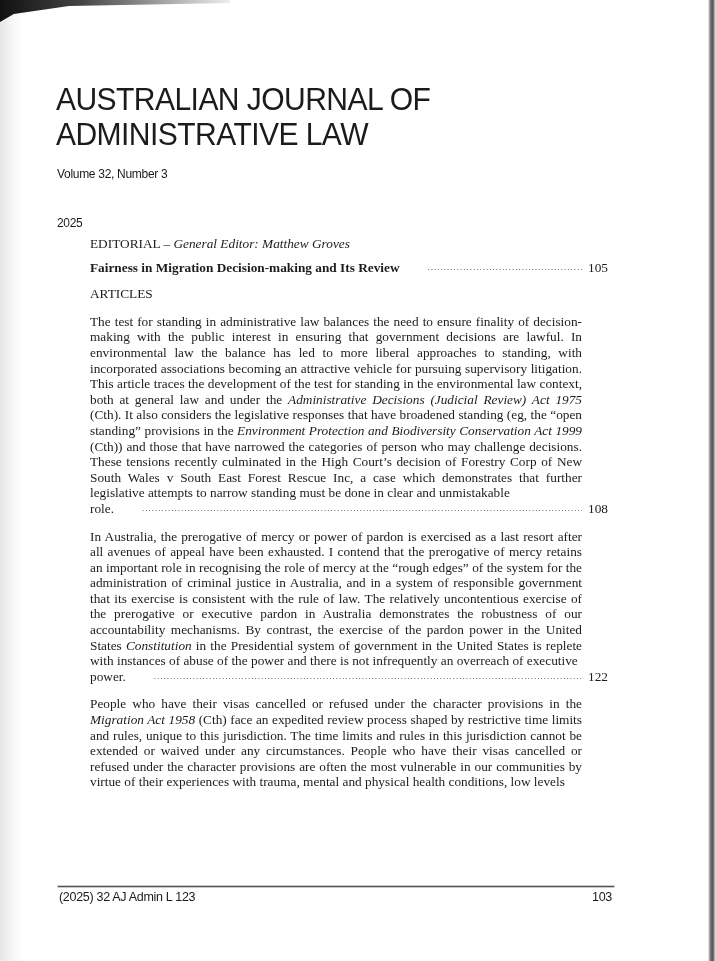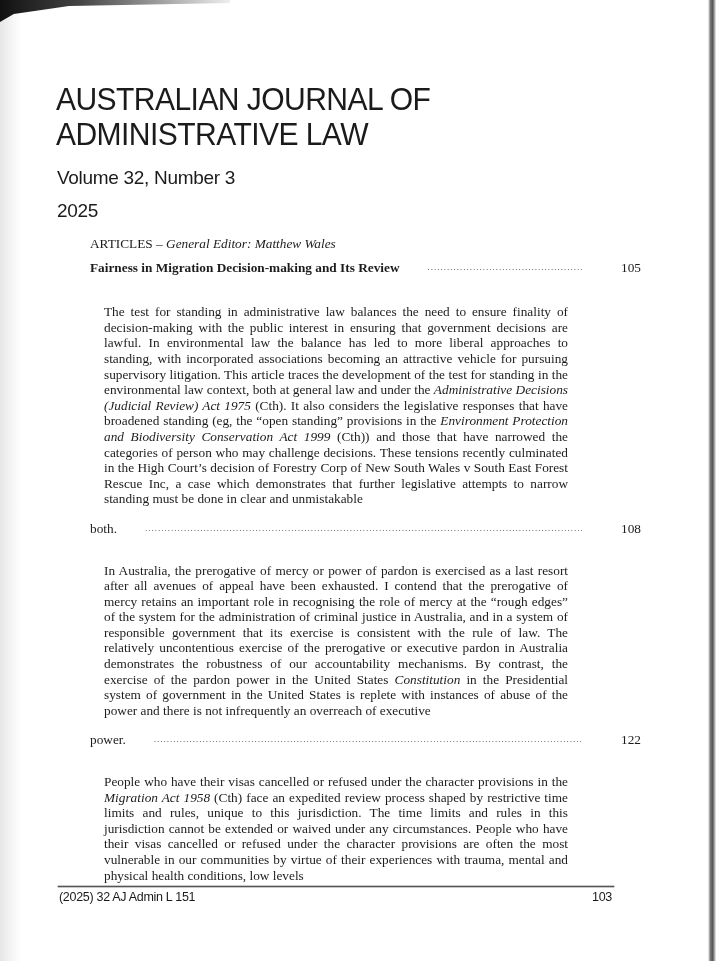--- a/index.html
+++ b/index.html
@@ -23,42 +23,42 @@
     background: linear-gradient(90deg, #fff 0%, #777 30%, #555 60%, #f4f4f4 100%);
   }
   .journal-title {
     position: absolute; left: 56px; top: 82px;
     font-family: "Liberation Sans", sans-serif; font-size: 31px; line-height: 35px;
     letter-spacing: -0.6px; color: #1b1b1b; margin: 0; font-weight: normal;
     transform: scaleX(0.97); transform-origin: left top;
   }
   .volume, .year {
     position: absolute; left: 57px;
-    font-family: "Liberation Sans", sans-serif; font-size: 19px; color: #1b1b1b;
+    font-family: "Liberation Sans", sans-serif; font-size: 12px; color: #1b1b1b;
     letter-spacing: -0.3px;
   }
   .volume { top: 167px; }
-  .year { top: 200px; }
+  .year { top: 216px; }
   .toc {
     position: absolute; left: 90px; top: 236px; width: 492px;
     font-size: 13.3px; line-height: 15.6px; color: #1c1c1c;
   }
   .section-head { margin: 0 0 8px 0; }
   .entry-title { font-weight: bold; margin: 0 0 6px 0; }
   .entry-title i, .section-head i { font-weight: normal; }
-  .abstract { text-align: justify; margin: 14px; }
+  .abstract { text-align: justify; margin: 0; }
   .leader-line {
     display: flex; align-items: flex-start; white-space: nowrap; gap: 22px;
   }
   .leader-line .dots {
     flex: 1; overflow: hidden; margin-left: 6px; letter-spacing: 1px;
     font-size: 9px; color: #333;
   }
   .page-num {
-    position: absolute; left: 498px; width: 30px; text-align: left; margin-left: 33px;
+    position: absolute; left: 498px; width: 30px; text-align: left;
   }
   .row { position: relative; }
   .gap-s { height: 7px; }
   .gap-m { height: 11px; }
   .footer-rule {
     position: absolute; left: 58px; top: 886px; width: 556px; height: 1px; background: #555;
     box-shadow: 0 0 0 0.4px #777;
   }
   .footer-left, .footer-right {
     position: absolute; top: 890px; font-family: "Liberation Sans", sans-serif;
@@ -72,48 +72,49 @@
 
 <div class="left-shade"></div>
 <div class="page-curl"></div>
 <div class="right-edge"></div>
 
 <h1 class="journal-title"><span>AUSTRALIAN JOURNAL OF</span><br><span>ADMINISTRATIVE LAW</span></h1>
 <div class="volume">Volume 32, Number 3</div>
 <div class="year">2025</div>
 
 <div class="toc">
-  <p class="section-head"><span>ARTICLES – </span><i>General Editor: Matthew Wales</i></p>
+  <p class="section-head"><span>EDITORIAL – </span><i>General Editor: Matthew Groves</i></p>
 
   <div class="row leader-line">
     <b>Fairness in Migration Decision-making and Its Review</b>
     <span class="dots">........................................................................................................................</span>
     <span class="page-num" style="left:498px">105</span>
   </div>
   <div class="gap-m"></div>
 
+  <p class="section-head">ARTICLES</p>
   <div class="gap-s" style="height:3px"></div>
 
   <div class="gap-s" style="height:1px"></div>
   <p class="abstract"><span>The test for standing in administrative law balances the need to ensure finality of decision-making with the public interest in ensuring that government decisions are lawful. In environmental law the balance has led to more liberal approaches to standing, with incorporated associations becoming an attractive vehicle for pursuing supervisory litigation. This article traces the development of the test for standing in the environmental law context, both at general law and under the </span><i>Administrative Decisions (Judicial Review) Act 1975</i><span> (Cth). It also considers the legislative responses that have broadened standing (eg, the “open standing” provisions in the </span><i>Environment Protection and Biodiversity Conservation Act 1999</i><span> (Cth)) and those that have narrowed the categories of person who may challenge decisions. These tensions recently culminated in the High Court’s decision of Forestry Corp of New South Wales v South East Forest Rescue Inc, a case which demonstrates that further legislative attempts to narrow standing must be done in clear and unmistakable</span></p>
   <div class="row leader-line">
-    <span>both.</span>
+    <span>role.</span>
     <span class="dots">...................................................................................................................................................................</span>
     <span class="page-num">108</span>
   </div>
   <div class="gap-m"></div>
 
   <div class="gap-s" style="height:1px"></div>
   <p class="abstract"><span>In Australia, the prerogative of mercy or power of pardon is exercised as a last resort after all avenues of appeal have been exhausted. I contend that the prerogative of mercy retains an important role in recognising the role of mercy at the “rough edges” of the system for the administration of criminal justice in Australia, and in a system of responsible government that its exercise is consistent with the rule of law. The relatively uncontentious exercise of the prerogative or executive pardon in Australia demonstrates the robustness of our accountability mechanisms. By contrast, the exercise of the pardon power in the United States </span><i>Constitution</i><span> in the Presidential system of government in the United States is replete with instances of abuse of the power and there is not infrequently an overreach of executive</span></p>
   <div class="row leader-line">
     <span>power.</span>
     <span class="dots">...................................................................................................................................................................</span>
     <span class="page-num">122</span>
   </div>
   <div class="gap-m"></div>
 
   <div class="gap-s" style="height:1px"></div>
   <p class="abstract"><span>People who have their visas cancelled or refused under the character provisions in the </span><i>Migration Act 1958</i><span> (Cth) face an expedited review process shaped by restrictive time limits and rules, unique to this jurisdiction. The time limits and rules in this jurisdiction cannot be extended or waived under any circumstances. People who have their visas cancelled or refused under the character provisions are often the most vulnerable in our communities by virtue of their experiences with trauma, mental and physical health conditions, low levels</span></p>
 </div>
 
 <div class="footer-rule"></div>
-<div class="footer-left">(2025) 32 AJ Admin L 151</div>
+<div class="footer-left">(2025) 32 AJ Admin L 123</div>
 <div class="footer-right">103</div>
 
 </body></html>

